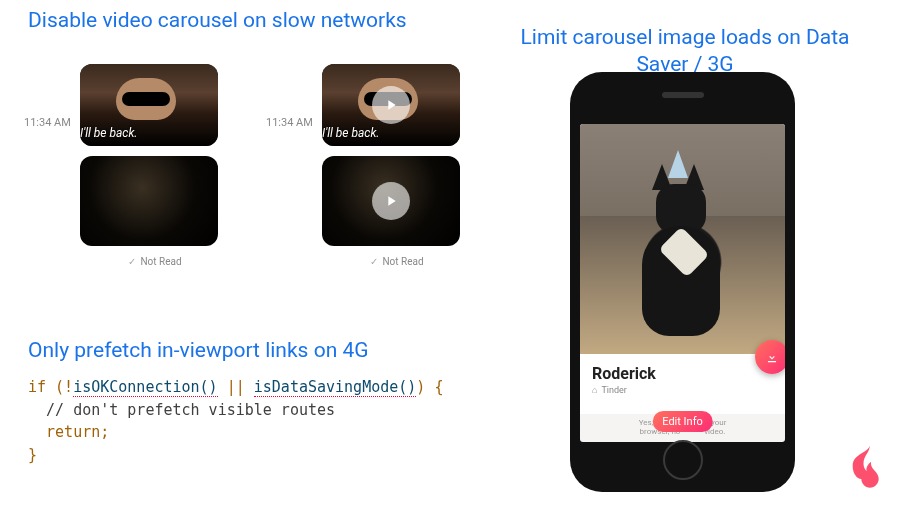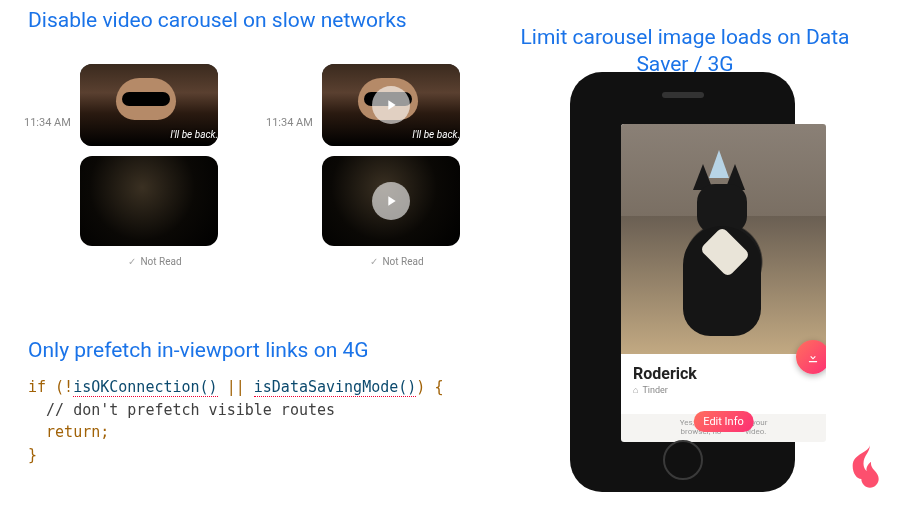--- a/index.html
+++ b/index.html
@@ -41,22 +41,22 @@
   }
   .arnold::before { 
     content:""; position:absolute; left:36px; top:14px; width:60px; height:42px;
     background:#b58a68; border-radius:30px 30px 24px 24px;
   }
   .arnold::after {
     content:""; position:absolute; left:42px; top:28px; width:48px; height:14px;
     background:#000; border-radius:8px;
   }
   .caption {
-    position:absolute; bottom:6px; left:0; right:0; text-align:right;
-    color:#fff; font-size:10px; font-style:italic; text-shadow:0 0 2px #000;
+    position:absolute; bottom:6px; left:0; right:0; text-align:left;
+    color:#fff; font-size:12px; font-style:italic; text-shadow:0 0 2px #000;
   }
   .darkscene { width:100%; height:100%; background:radial-gradient(circle at 45% 35%, #3a3022 0%, #0a0805 55%, #000 100%); }
   .play-badge {
     position:absolute; left:50%; top:50%; transform:translate(-50%,-50%);
     width:38px; height:38px; border-radius:50%;
     background:rgba(255,255,255,0.6); display:flex; align-items:center; justify-content:center;
   }
   .play-badge svg { fill:#fff; }
   .readstatus {
     position:absolute; left:100px; top:194px; font-size:10px; color:#888;
@@ -79,21 +79,21 @@
   .phone {
     position:absolute; left:570px; top:72px;
     width:225px; height:420px;
     background:#111; border-radius:32px;
     padding:52px 10px 50px 10px;
   }
   .phone::before { content:""; position:absolute; left:50%; top:20px; transform:translateX(-50%);
     width:42px; height:6px; background:#333; border-radius:4px; }
   .phone::after { content:""; position:absolute; left:50%; bottom:12px; transform:translateX(-50%);
     width:36px; height:36px; border:2px solid #3a3a3a; border-radius:50%; }
-  .screen { width:100%; height:100%; background:#f5f4f2; border-radius:3px; overflow:hidden; position:relative;margin-left:41px; }
+  .screen { width:100%; height:100%; background:#f5f4f2; border-radius:3px; overflow:hidden; position:relative; }
   .profile-img {
     width:100%; height:230px;
     background:
       radial-gradient(circle at 50% 60%, #1a1a1a 0%, #1a1a1a 22%, rgba(0,0,0,0) 23%),
       linear-gradient(180deg,#8a8076 0%,#7a6f63 40%,#6a5f53 40%,#c2a982 100%);
     position:relative;
   }
   .dog-body { position:absolute; left:62px; top:102px; width:78px; height:110px; background:#151515; border-radius:40px 40px 28px 28px; }
   .dog-head { position:absolute; left:76px; top:60px; width:50px; height:50px; background:#181818; border-radius:18px; }
   .dog-ear1 { position:absolute; left:72px; top:40px; width:0; height:0; border-left:10px solid transparent; border-right:10px solid transparent; border-bottom:26px solid #181818; }

